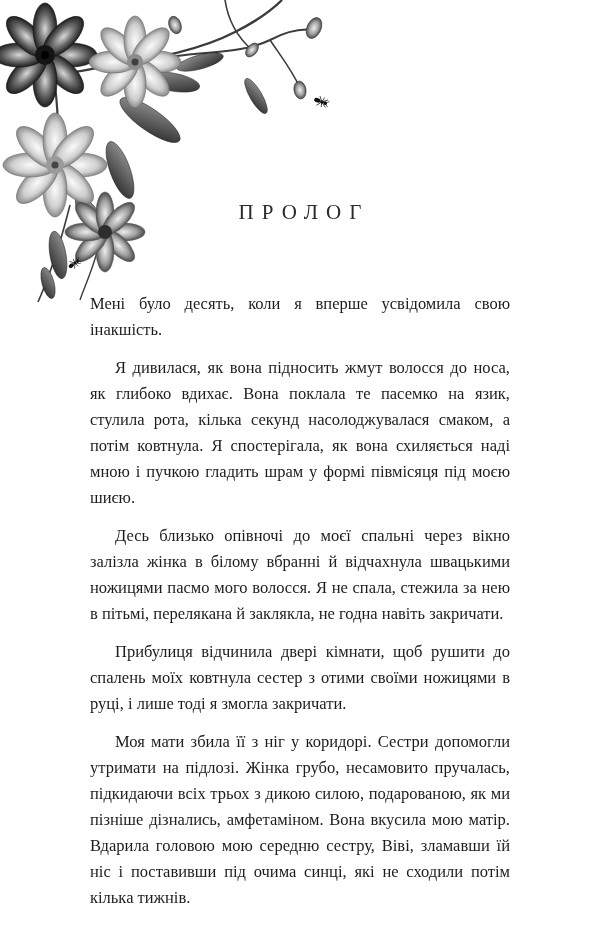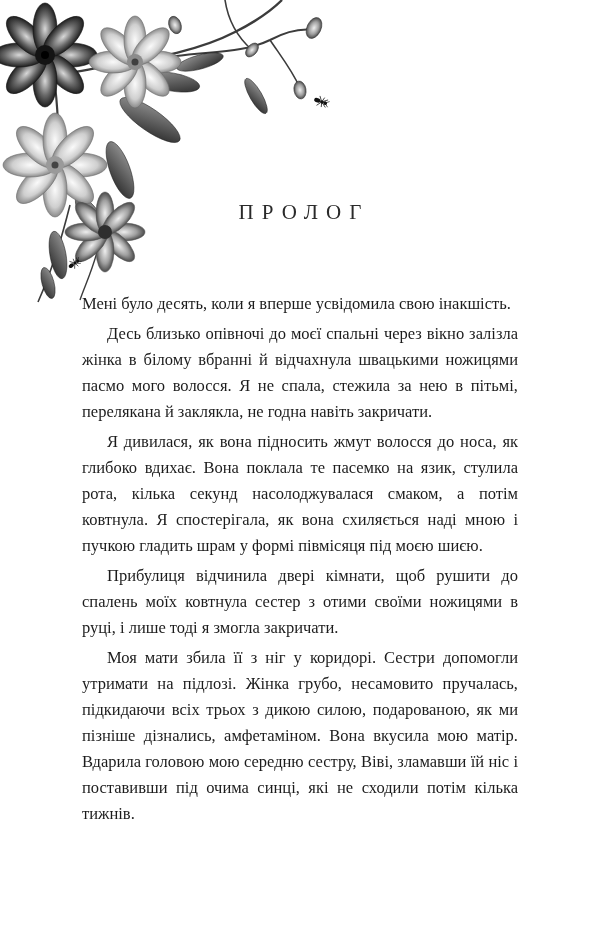--- a/index.html
+++ b/index.html
@@ -27,21 +27,21 @@
   .title {
     font-size: 21px;
     font-weight: 400;
     letter-spacing: 8px;
     text-indent: 8px; 
     text-align: center;
     margin: 0 0 66px 0;
     color: #2a2a2a;
   }
   .content p {
-    margin: 4px;
+    margin: 12px;
     font-size: 16.5px;
     line-height: 26px;
     text-align: justify;
     text-indent: 25px;
   }
   .content p.first { text-indent: 0; }
 </style>
 </head>
 <body>
 
@@ -173,19 +173,19 @@
       <circle cx="3.5" cy="0" r="1.8" fill="#111"></circle>
       <path d="M-1,-1 L-4,-5 M0,-1 L1,-5 M1,-1 L5,-4" stroke="#111" stroke-width="0.7" fill="none"></path>
       <path d="M-1,1 L-4,5 M0,1 L1,5 M1,1 L5,4" stroke="#111" stroke-width="0.7" fill="none"></path>
       <path d="M4.5,-1 L7,-3 M4.5,1 L7,3" stroke="#111" stroke-width="0.6" fill="none"></path>
     </g>
   </svg>
 
   <div class="content">
     <h1 class="title">ПРОЛОГ</h1>
     <p class="first">Мені було десять, коли я вперше усвідомила свою інакшість.</p>
+    <p>Я дивилася, як вона підносить жмут волосся до носа, як глибоко вдихає. Вона поклала те пасемко на язик, стулила рота, кілька секунд насолоджувалася смаком, а потім ковтнула. Я спостерігала, як вона схиляється наді мною і пучкою гладить шрам у формі півмісяця під моєю шиєю.</p>
     <p>Десь близько опівночі до моєї спальні через вікно залізла жінка в білому вбранні й відчахнула швацькими ножицями пасмо мого волосся. Я не спала, стежила за нею в пітьмі, перелякана й заклякла, не годна навіть закричати.</p>
-    <p>Я дивилася, як вона підносить жмут волосся до носа, як глибоко вдихає. Вона поклала те пасемко на язик, стулила рота, кілька секунд насолоджувалася смаком, а потім ковтнула. Я спостерігала, як вона схиляється наді мною і пучкою гладить шрам у формі півмісяця під моєю шиєю.</p>
     <p>Прибулиця відчинила двері кімнати, щоб рушити до спалень моїх ковтнула сестер з отими своїми ножицями в руці, і лише тоді я змогла закричати.</p>
     <p>Моя мати збила її з ніг у коридорі. Сестри допомогли утримати на підлозі. Жінка грубо, несамовито пручалась, підкидаючи всіх трьох з дикою силою, подарованою, як ми пізніше дізнались, амфетаміном. Вона вкусила мою матір. Вдарила головою мою середню сестру, Віві, зламавши їй ніс і поставивши під очима синці, які не сходили потім кілька тижнів.</p>
   </div>
 
 </div>
 
 </body></html>

